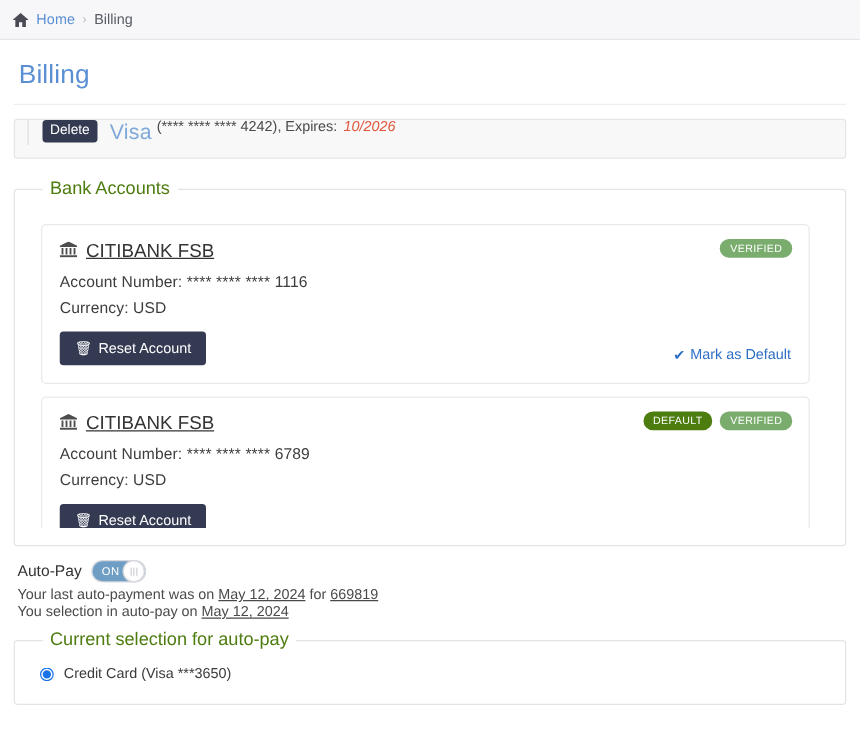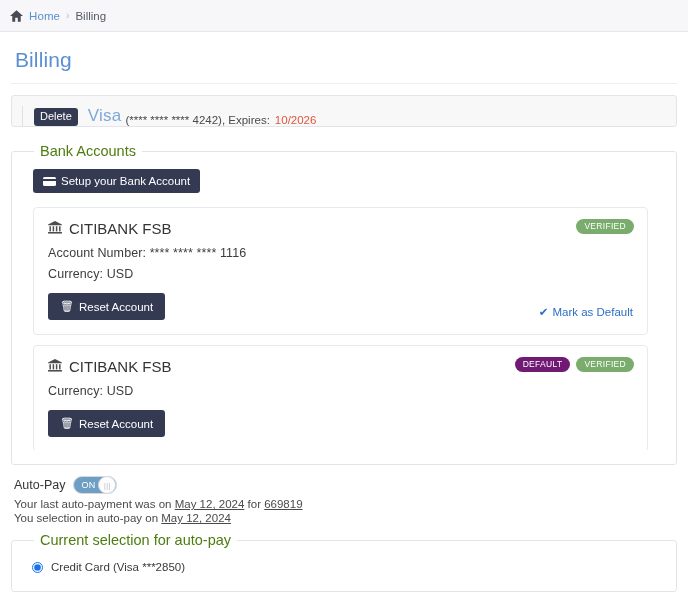--- a/index.html
+++ b/index.html
@@ -46,21 +46,21 @@
   }
   .title-rule { border-top: 1px solid #eceef1; margin: 0 0 11px 0; }
 
   
   .cc-row {
     background: #f8f8f9;
     border: 1px solid #e4e5e9;
     border-radius: 3px;
     height: 32px;
     display: flex;
-    align-items: flex-end;
+    align-items: flex-start;
     padding: 0 10px;
     margin-bottom: 16px;
   }
   .cc-divider {
     width: 1px;
     height: 20px;
     background: #dfe0e5;
     margin-right: 11px;
   }
   .btn-dark {
@@ -80,21 +80,21 @@
     line-height: 1;
     font-weight: 400;
   }
   .cc-brand {
     color: #7fa9d8;
     font-size: 17px;
     margin-left: 10px;
     letter-spacing: .2px;
   }
   .cc-meta { font-size: 11.5px; color: #4a4a4a; margin-left: 4px; }
-  .cc-exp { color: #e0553c; font-size: 11.5px; }
+  .cc-exp { color: #e0553c; font-style: italic; font-size: 11.5px; }
 
   
   fieldset {
     border: 1px solid #e3e4e8;
     border-radius: 3px;
     margin: 0;
     padding: 6px 12px 14px 12px;
   }
   legend {
     font-size: 14.5px;
@@ -146,20 +146,21 @@
     position: relative;
     background: #fff;
   }
   .acct-head {
     display: flex;
     align-items: center;
     gap: 7px;
     font-size: 15px;
     color: #343434;
     margin-bottom: 9px;
+    text-decoration: underline;
   }
   .bank-icon { color: #4d4d4d; font-size: 15px; line-height: 1; }
   .acct-line {
     font-size: 12.5px;
     color: #3d3d3d;
     margin-bottom: 7px;
     letter-spacing: .1px;
   }
   .btn-reset {
     font-size: 11.5px;
@@ -178,21 +179,21 @@
   .badge {
     font-size: 8.5px;
     color: #fff;
     border-radius: 9px;
     padding: 3px 8px 3px;
     letter-spacing: .3px;
     line-height: 1;
     font-weight: 400;
   }
   .badge-verified { background: #79ac6d; }
-  .badge-default  { background: #701a75; }
+  .badge-default  { background: #4d7c0f; }
 
   .mark-default {
     position: absolute;
     right: 14px;
     bottom: 15px;
     color: #2c6fc4;
     font-size: 11.5px;
     text-decoration: none;
     display: inline-flex;
     align-items: center;
@@ -282,24 +283,20 @@
     <span class="cc-divider"></span>
     <button class="btn-dark btn-delete">Delete</button>
     <span class="cc-brand">Visa</span>
     <span class="cc-meta">(**** **** **** 4242), Expires:</span>
     <span class="cc-exp" style="margin-left:5px;">10/2026</span>
   </div>
 
   <fieldset>
     <legend>Bank Accounts</legend>
 
-    <button class="btn-dark btn-setup">
-      <span class="card-icon"></span>
-      <span>Setup your Bank Account</span>
-    </button>
 
     <div class="accounts-scroll">
 
       <div class="acct-card">
         <div class="badges">
           <span class="badge badge-verified">VERIFIED</span>
         </div>
         <div class="acct-head">
           <span class="bank-icon">
             <svg width="14" height="13" viewBox="0 0 16 15" aria-hidden="true">
@@ -336,20 +333,21 @@
               <path d="M8 0 L16 4 L16 5 L0 5 L0 4 Z" fill="#4d4d4d"></path>
               <rect x="1.6" y="6" width="1.7" height="6" fill="#4d4d4d"></rect>
               <rect x="5.3" y="6" width="1.7" height="6" fill="#4d4d4d"></rect>
               <rect x="9" y="6" width="1.7" height="6" fill="#4d4d4d"></rect>
               <rect x="12.7" y="6" width="1.7" height="6" fill="#4d4d4d"></rect>
               <rect x="0" y="12.7" width="16" height="1.8" fill="#4d4d4d"></rect>
             </svg>
           </span>
           <span>CITIBANK FSB</span>
         </div>
+        <div class="acct-line">Account Number: **** **** **** 6789</div>
         <div class="acct-line">Currency: USD</div>
         <button class="btn-dark btn-reset">
           <span class="trash-glyph">🗑</span>
           <span>Reset Account</span>
         </button>
       </div>
 
     </div>
   </fieldset>
 
@@ -367,18 +365,18 @@
 
   <div class="autopay-note">
     <span>You selection in auto-pay on </span><span class="u-link">May 12, 2024</span>
   </div>
 
   <fieldset class="sel-fieldset">
     <legend>Current selection for auto-pay</legend>
 
     <div class="radio-row">
       <input type="radio" name="autopay-selection" id="opt0" checked="" style="">
-      <label for="opt0">Credit Card (Visa ***2850)</label>
+      <label for="opt0">Credit Card (Visa ***3650)</label>
     </div>
 
   </fieldset>
 
 </div>
 
 </body></html>

